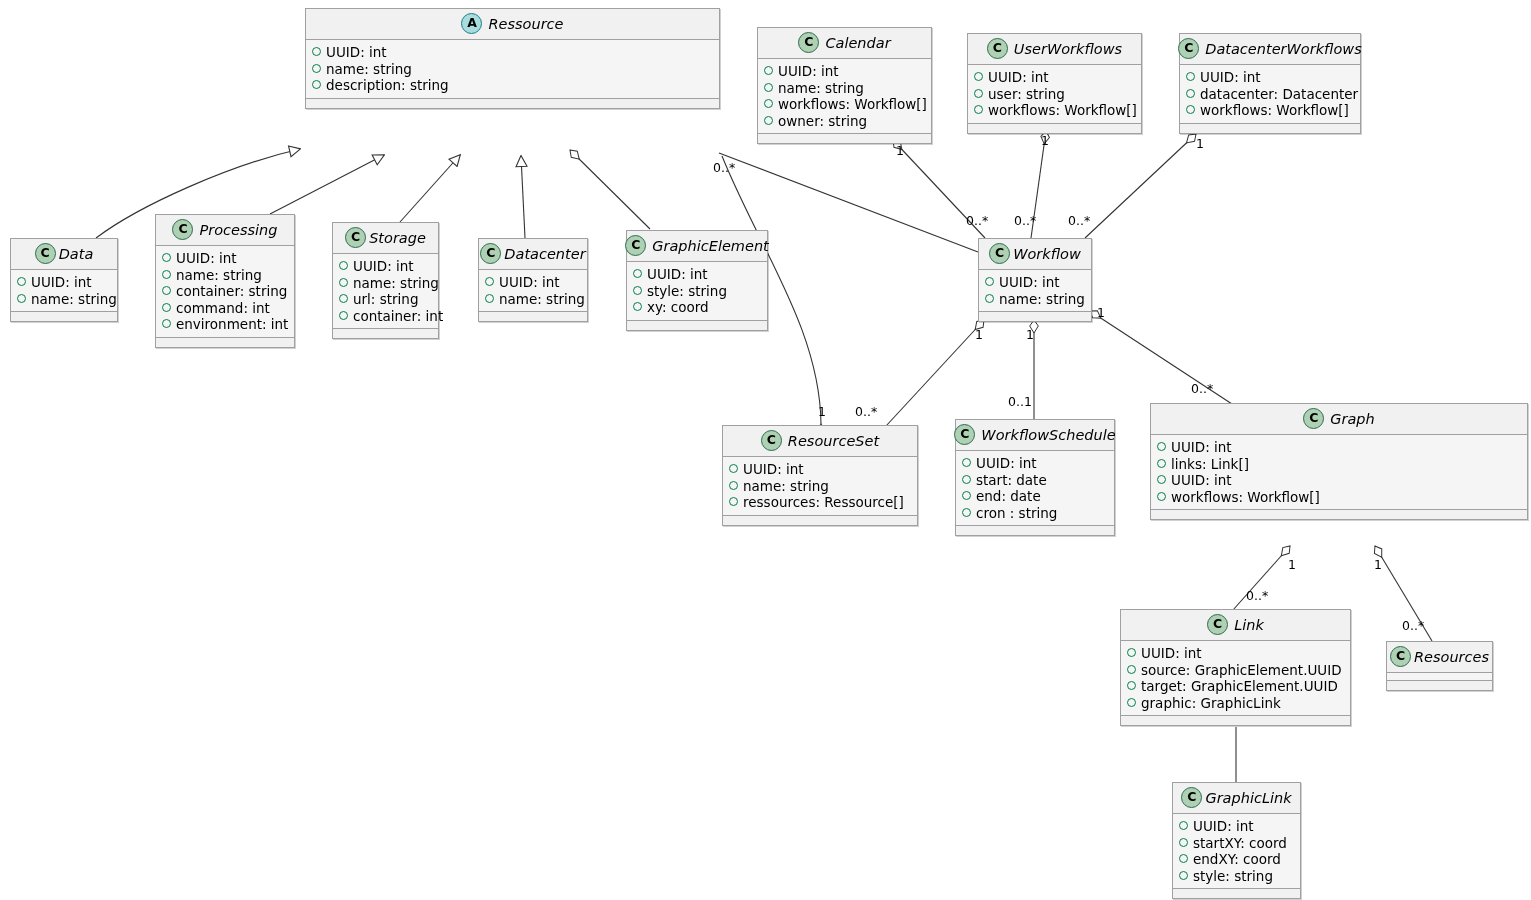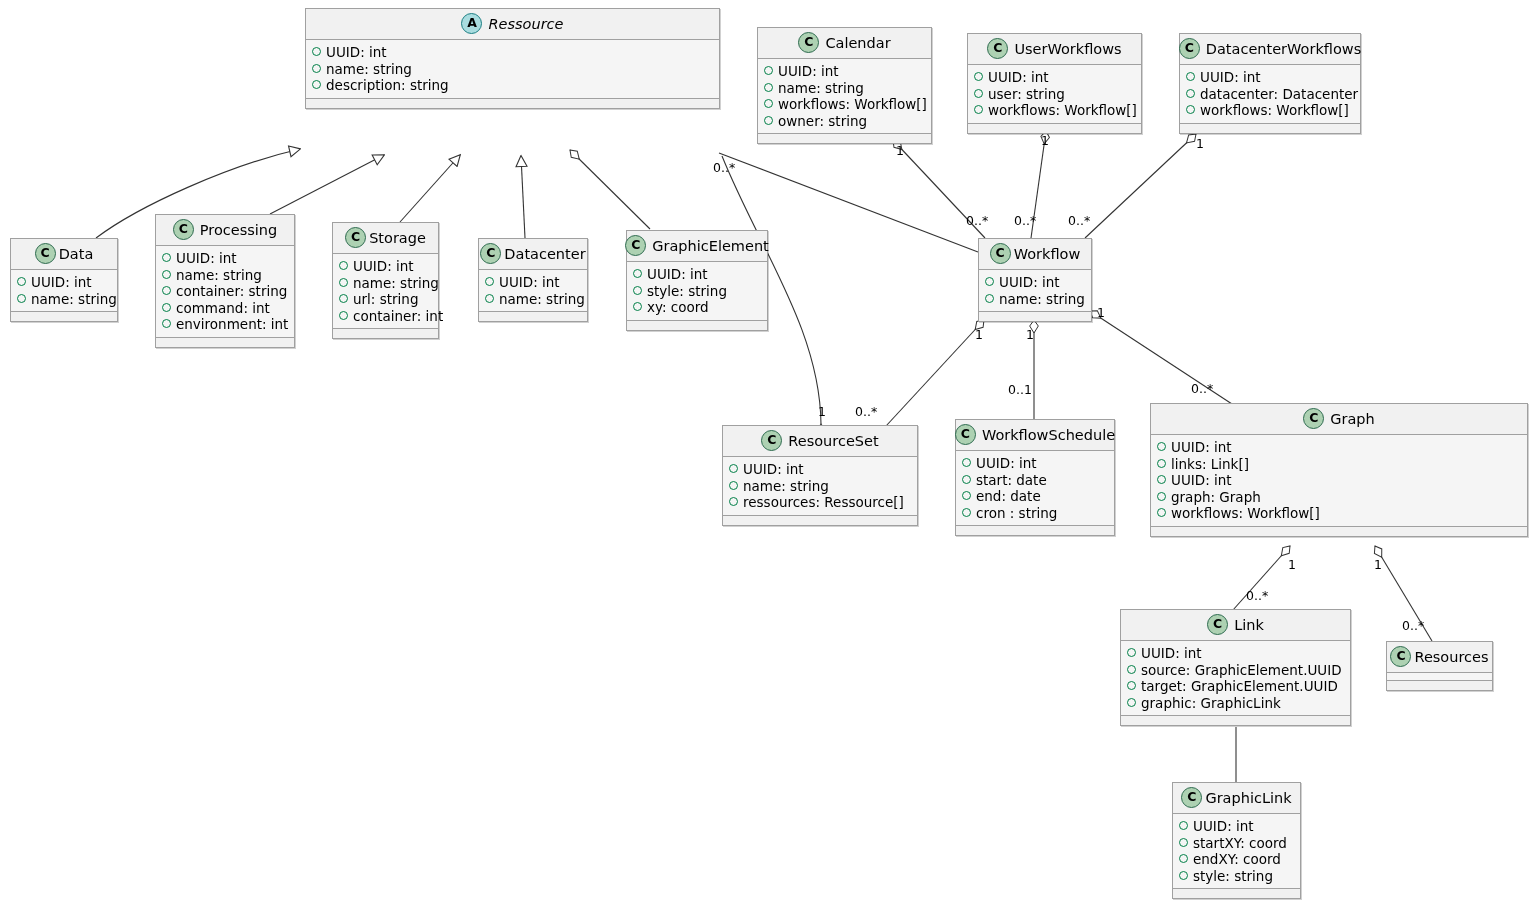--- a/index.html
+++ b/index.html
@@ -59,20 +59,21 @@
     font-family: "DejaVu Sans", sans-serif;
   }
   .stereo-circle.abstract {
     background: #A9DCDF;
     border-color: #1B7E83;
   }
   .uml-title {
     font-size: 14.5px;
     color: #000000;
     white-space: nowrap;
+    font-style: italic;
   }
   .uml-title.italic { font-style: italic; }
   .uml-attrs {
     padding: 4px 12px 4px 6px;
     border-bottom: 1px solid #A0A0A0;
     background: #F5F5F5;
   }
   .uml-attrs.empty { height: 7px; padding: 0; }
   .uml-ops {
     height: 9px;
@@ -427,24 +428,20 @@
             <span class="vis-dot"></span>
             <span>UUID: int</span>
           </div>
           <div class="attr-row">
             <span class="vis-dot"></span>
             <span>links: Link[]</span>
           </div>
           <div class="attr-row">
             <span class="vis-dot"></span>
             <span>UUID: int</span>
-          </div>
-          <div class="attr-row">
-            <span class="vis-dot"></span>
-            <span>graph: Graph</span>
           </div>
           <div class="attr-row">
             <span class="vis-dot"></span>
             <span>workflows: Workflow[]</span>
           </div>
         </div>
         <div class="uml-ops"></div>
       </div>
       <div class="uml-class" style="left: 1120px; top: 609px; width: 231px;">
         <div class="uml-header">
@@ -511,21 +508,21 @@
       <div class="edge-label" style="left: 1041px; top: 133px;">1</div>
       <div class="edge-label" style="left: 1196px; top: 136px;">1</div>
       <div class="edge-label" style="left: 966px; top: 213px;">0..*</div>
       <div class="edge-label" style="left: 1014px; top: 213px;">0..*</div>
       <div class="edge-label" style="left: 1068px; top: 213px;">0..*</div>
       <div class="edge-label" style="left: 975px; top: 327px;">1</div>
       <div class="edge-label" style="left: 1026px; top: 327px;">1</div>
       <div class="edge-label" style="left: 1097px; top: 305px;">1</div>
       <div class="edge-label" style="left: 818px; top: 404px;">1</div>
       <div class="edge-label" style="left: 855px; top: 404px;">0..*</div>
-      <div class="edge-label" style="left: 1008px; top: 382px;">0..1</div>
+      <div class="edge-label" style="left: 1008px; top: 394px;">0..1</div>
       <div class="edge-label" style="left: 1191px; top: 381px;">0..*</div>
       <div class="edge-label" style="left: 1288px; top: 557px;">1</div>
       <div class="edge-label" style="left: 1246px; top: 588px;">0..*</div>
       <div class="edge-label" style="left: 1374px; top: 557px;">1</div>
       <div class="edge-label" style="left: 1402px; top: 618px;">0..*</div>
     </div>
 
 </div>
 
 </body></html>

